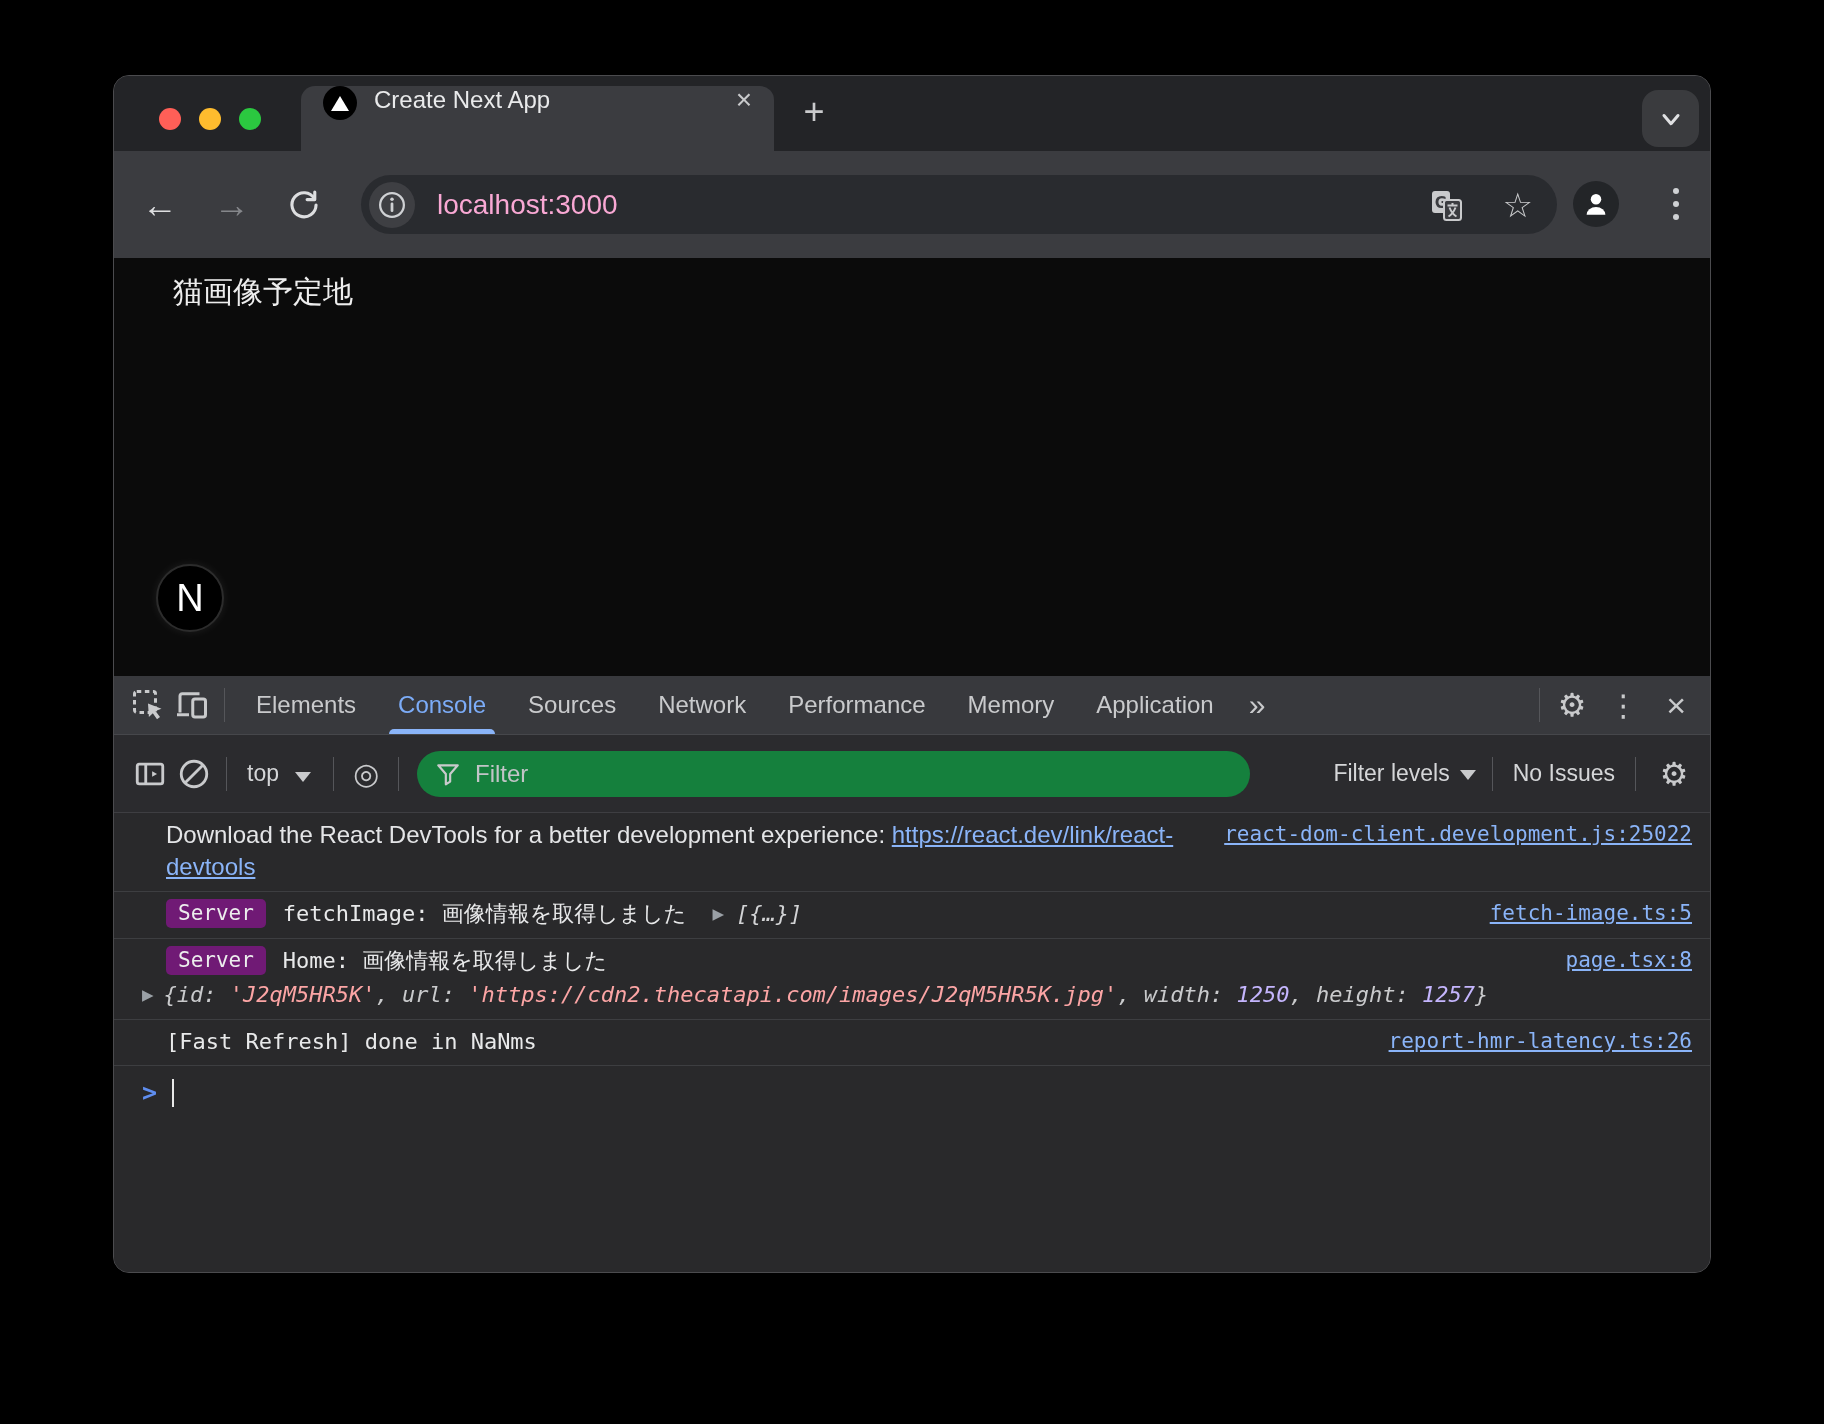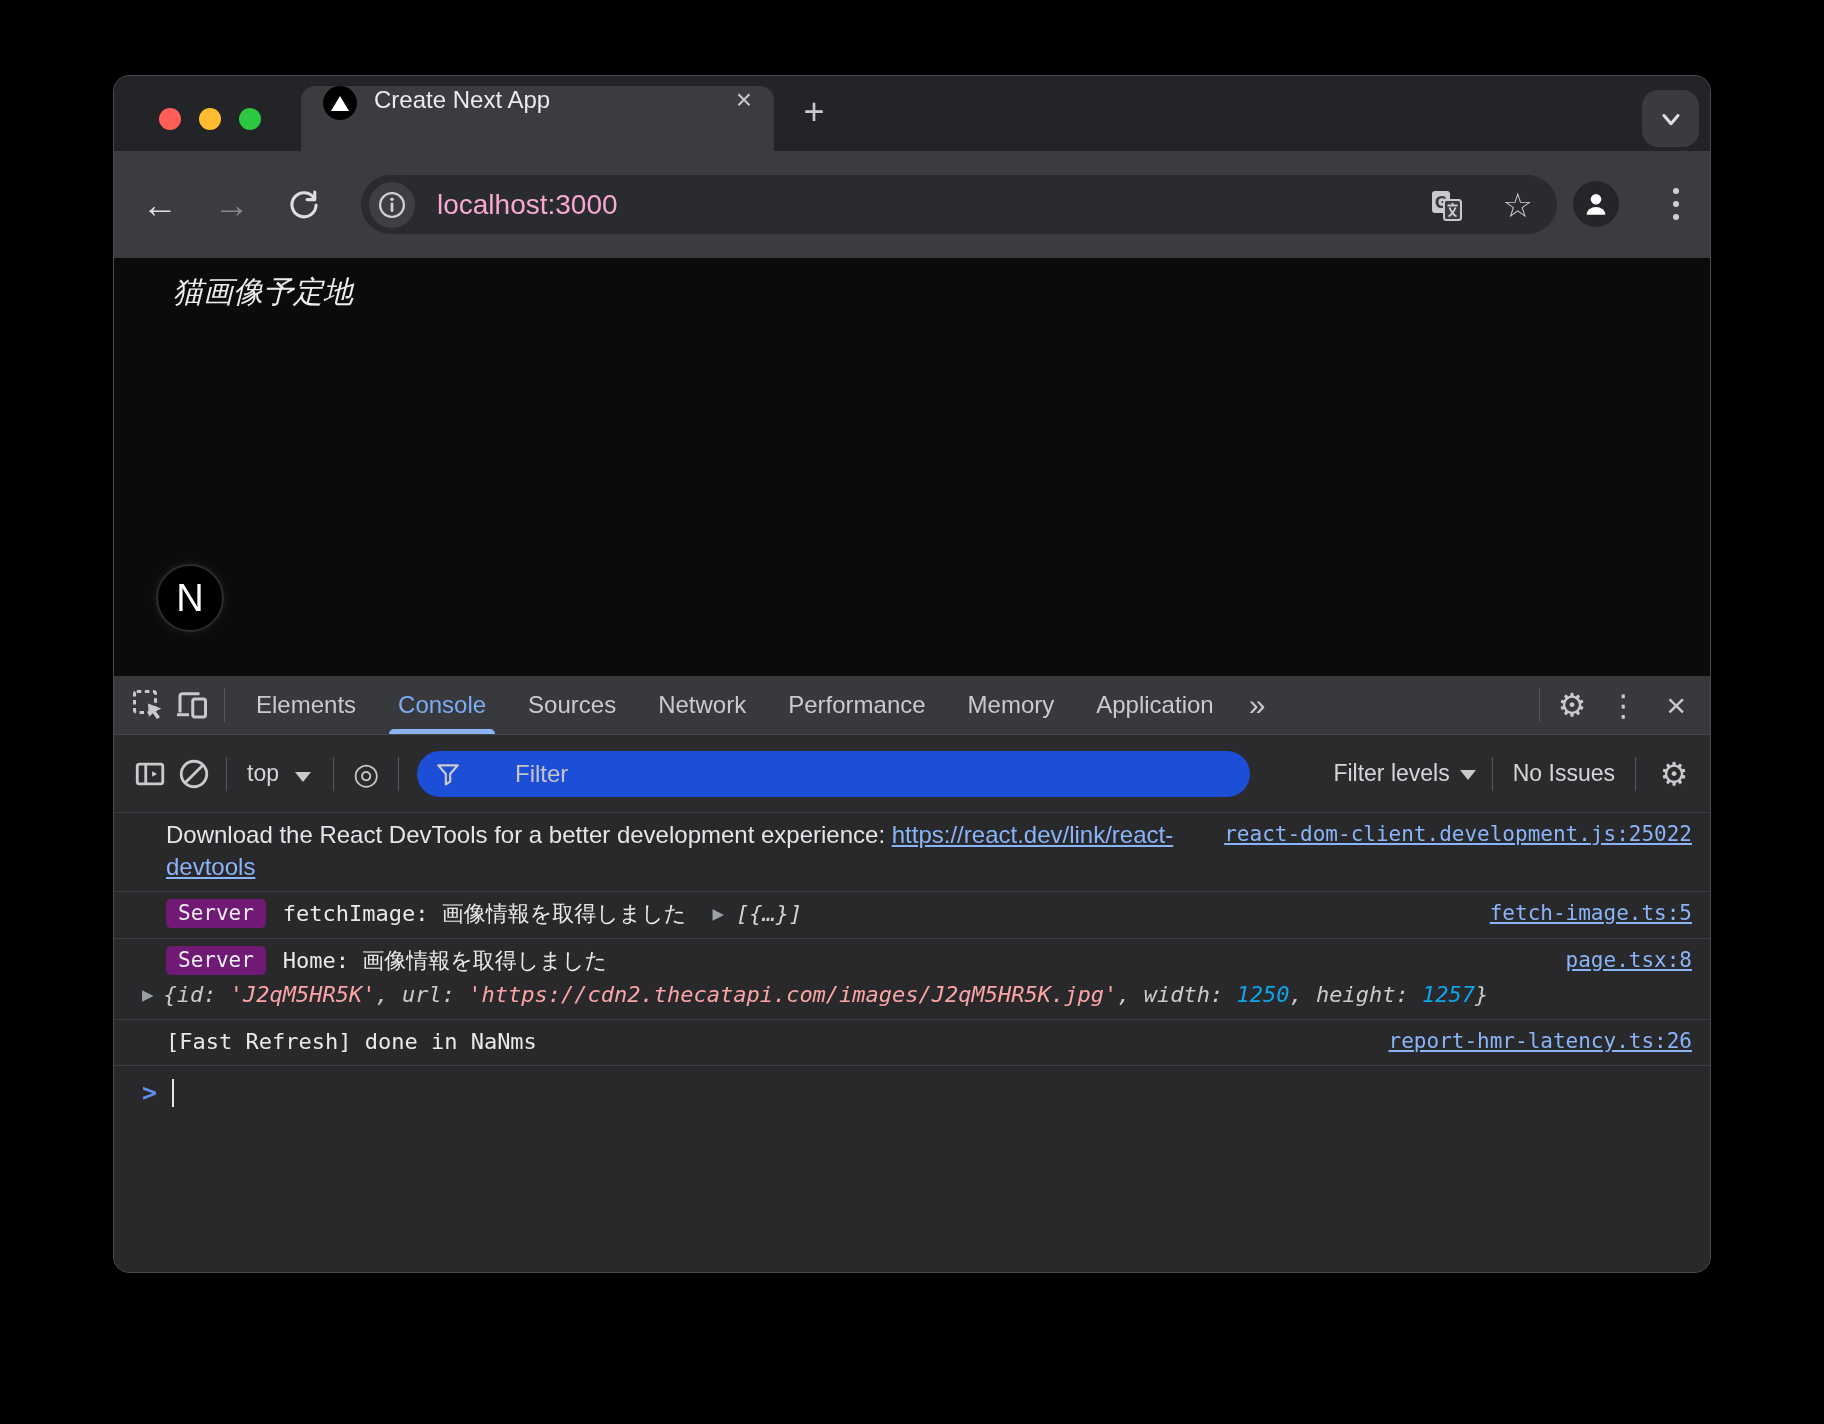--- a/index.html
+++ b/index.html
@@ -46,21 +46,21 @@
   .avatar { position:absolute; left:1459px; top:30px; width:46px; height:46px;
             border-radius:50%; background:#232528; display:flex; align-items:center;
             justify-content:center; }
   .menu-dots { position:absolute; left:1540px; top:30px; width:44px; height:46px;
                display:flex; flex-direction:column; align-items:center;
                justify-content:center; gap:7px; }
   .menu-dots i { width:6px; height:6px; border-radius:50%; background:#cfd1d4; }
 
   
   .viewport { position:relative; height:418px; background:#0b0b0b; flex:none; }
-  .page-text { position:absolute; left:59px; top:14px; font-size:30px; color:#ededed;font-style:italic; }
+  .page-text { position:absolute; left:59px; top:14px; font-size:30px; color:#ededed; }
   .next-badge { position:absolute; left:42px; top:306px; width:68px; height:68px;
                 border-radius:50%; background:#000; border:2px solid #2c2c2c;
                 box-shadow:0 0 10px rgba(255,255,255,.08);
                 display:flex; align-items:center; justify-content:center;
                 color:#fff; font-size:38px; font-weight:300; }
 
   
   .devtools { flex:1; display:flex; flex-direction:column; min-height:0; background:#29292b; }
   .dt-tabs { height:59px; flex:none; background:#38393d; border-bottom:1px solid #46474b;
              display:flex; align-items:center; padding:0 12px; }
@@ -79,22 +79,22 @@
   .dt-dots { font-size:30px; color:#c9cacc; padding:0 14px; }
   .dt-close { font-size:34px; color:#c9cacc; padding:0 12px 0 14px; line-height:1; }
 
   .dt-toolbar { height:78px; flex:none; background:#2b2b2e; border-bottom:1px solid #3e3e42;
                 display:flex; align-items:center; padding:0 14px; }
   .ctx { font-size:23px; color:#d5d6d8; margin:0 6px 0 10px; }
   .caret { display:inline-block; width:0; height:0; border-left:8px solid transparent;
            border-right:8px solid transparent; border-top:10px solid #c9cacc;
            margin-left:10px; vertical-align:middle; }
   .eye { font-size:30px; }
-  .filter-pill { height:46px; width:833px; border-radius:23px; background:#1d4ed8;
-                 display:flex; align-items:center; padding:0 18px; margin-left:8px;gap:40px; }
+  .filter-pill { height:46px; width:833px; border-radius:23px; background:#15803d;
+                 display:flex; align-items:center; padding:0 18px; margin-left:8px; }
   .filter-pill input { background:transparent; border:none; outline:none;
                  font-size:24px; color:#d5d6d8; margin-left:14px; width:600px;
                  font-family:"Liberation Sans", sans-serif; }
   .filter-pill input::placeholder { color:#c2c4c7; }
   .levels { margin-left:auto; font-size:23px; color:#d5d6d8; white-space:nowrap; }
   .noissues { font-size:23px; color:#d5d6d8; white-space:nowrap; padding:0 4px; }
 
   .dt-console { flex:1; overflow:hidden; font-family:"DejaVu Sans Mono", monospace;
                 font-size:22px; color:#e8e9ea; }
   .crow { border-bottom:1px solid #3d3e41; padding:6px 18px 8px 52px;
@@ -107,21 +107,21 @@
   .badge { display:inline-block; background:#701a75; color:#eceded; border-radius:5px;
            padding:0 12px; font-size:21px; line-height:29px; margin-right:17px;
            vertical-align:1px; }
   .exp { color:#9aa0a6; font-size:15px; margin:0 12px 0 26px; vertical-align:2px;
          font-family:"DejaVu Sans", sans-serif; }
   .exp.obj { margin:0 10px 0 -24px; }
   .preview { font-style:italic; color:#d2d3d5; }
   .objline { margin-top:3px; }
   .tok-p, .tok-k { color:#c9cacc; font-style:italic; }
   .tok-s { color:#fca5a5; font-style:italic; }
-  .tok-n { color:#0ea5e9; font-style:italic; }
+  .tok-n { color:#c4b5fd; font-style:italic; }
   .prompt { padding:12px 18px 8px 28px; display:flex; align-items:center; }
   .prompt-ch { color:#5f8ef0; font-weight:700; font-size:25px;
                font-family:"DejaVu Sans Mono", monospace; }
   .cursor { width:2px; height:28px; background:#e8e8e8; margin-left:15px; }
 
   svg { display:block; }
 </style>
 </head>
 <body>
 

